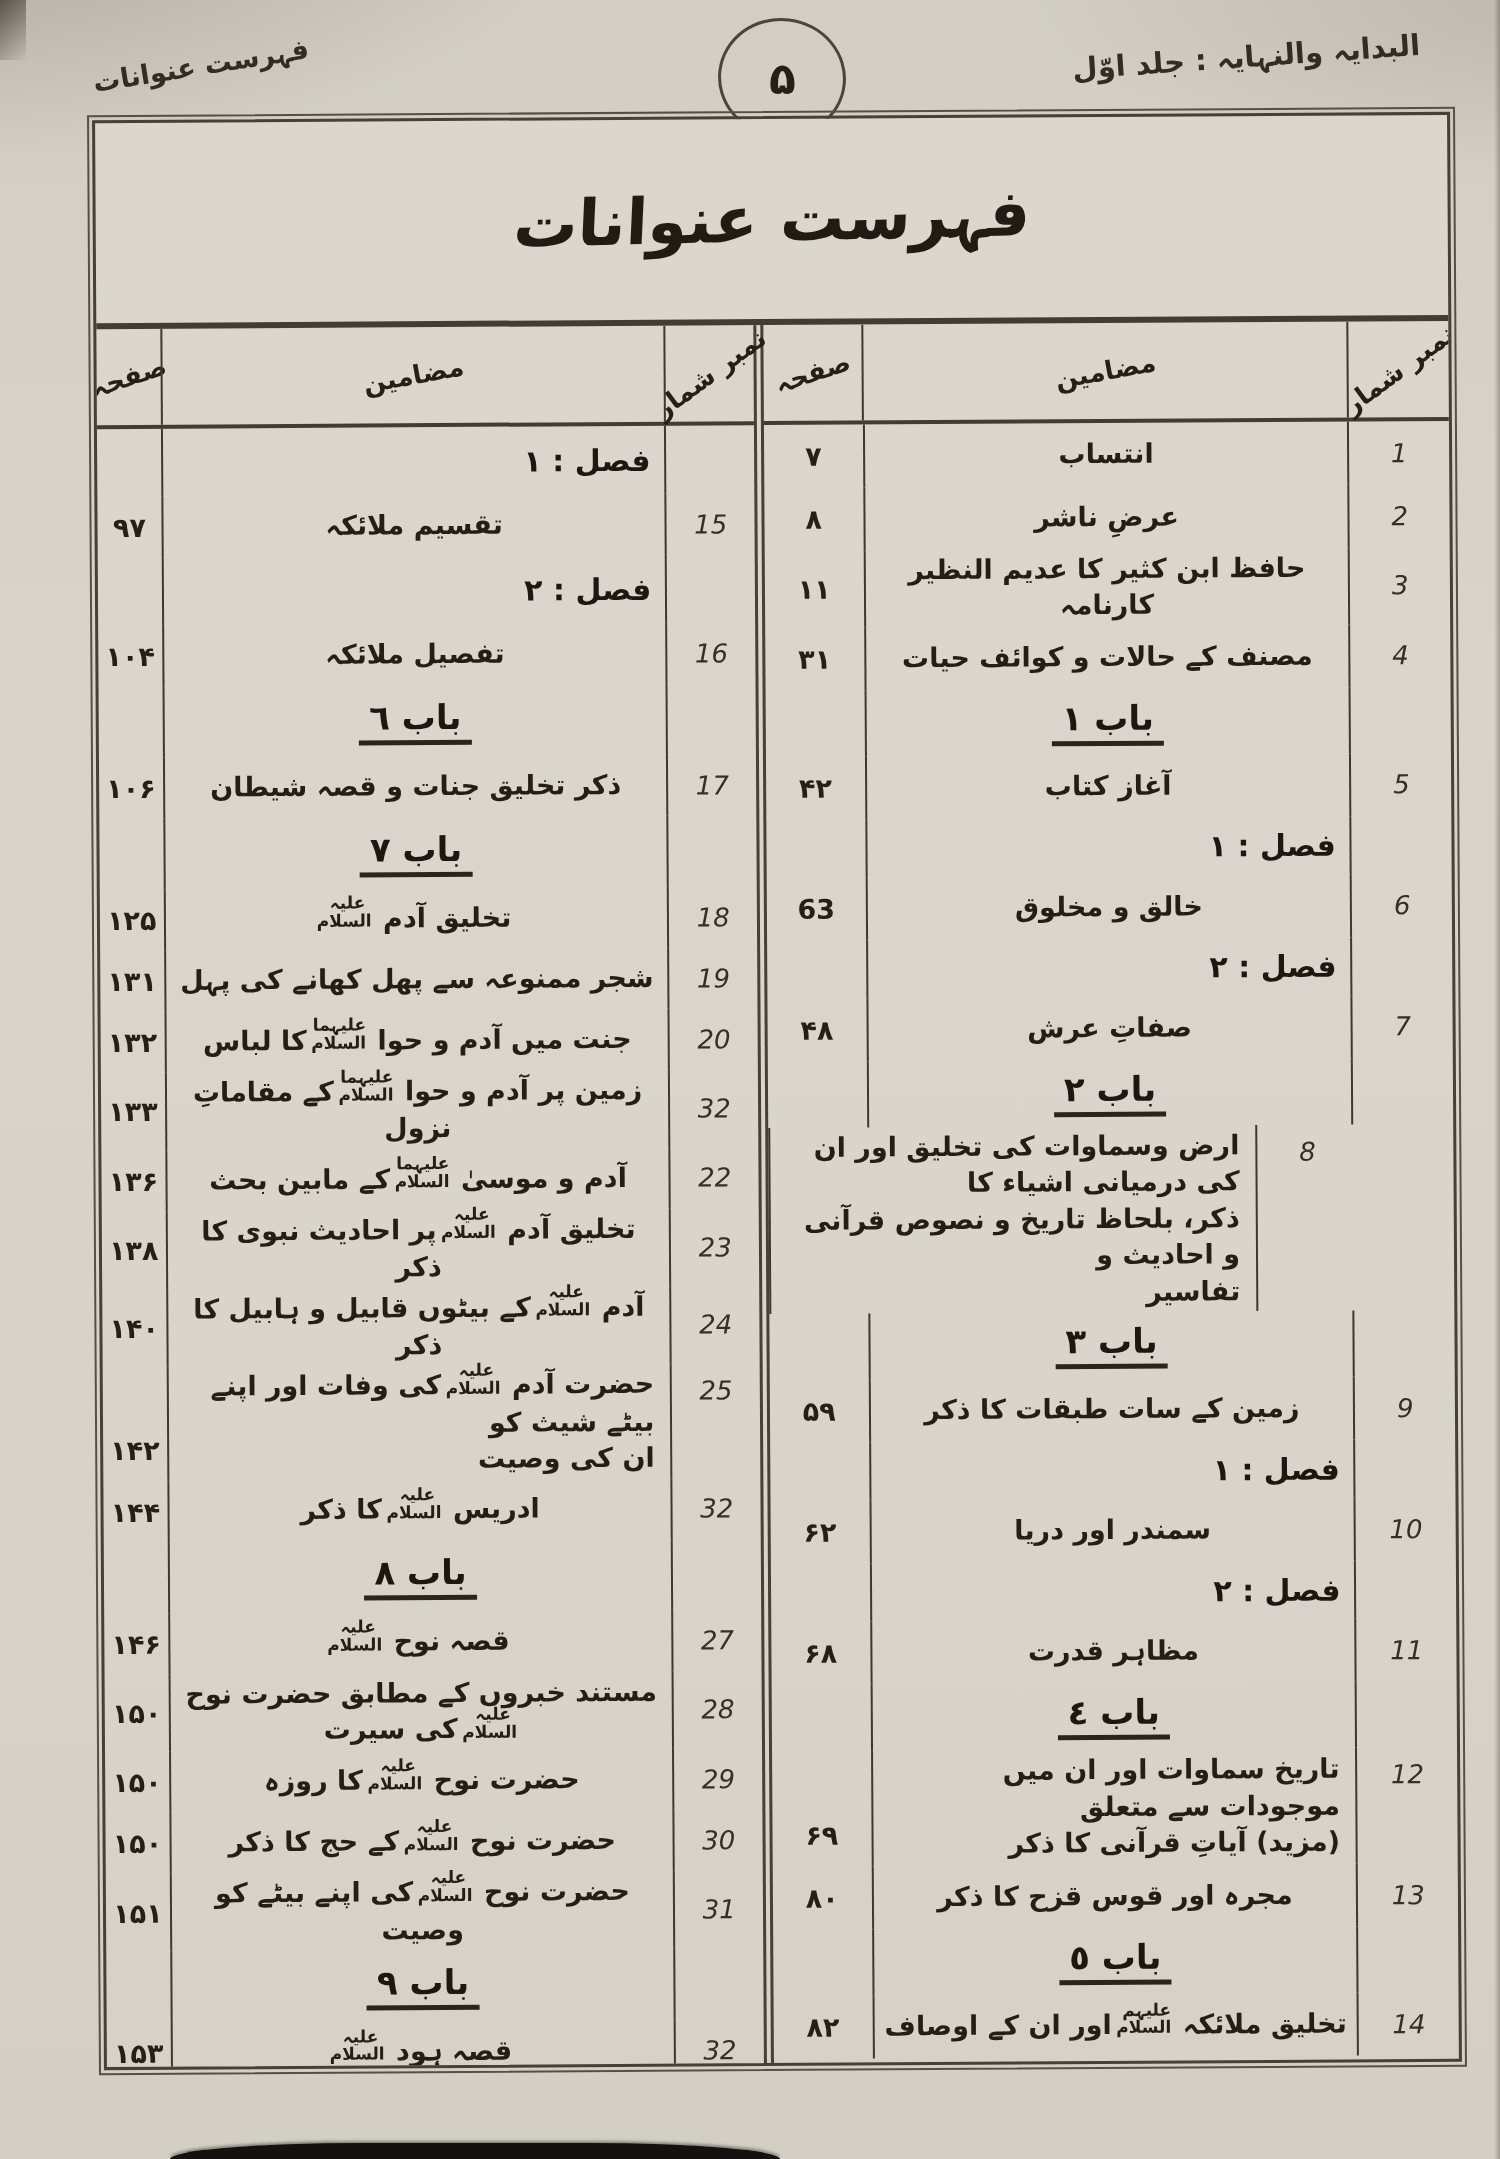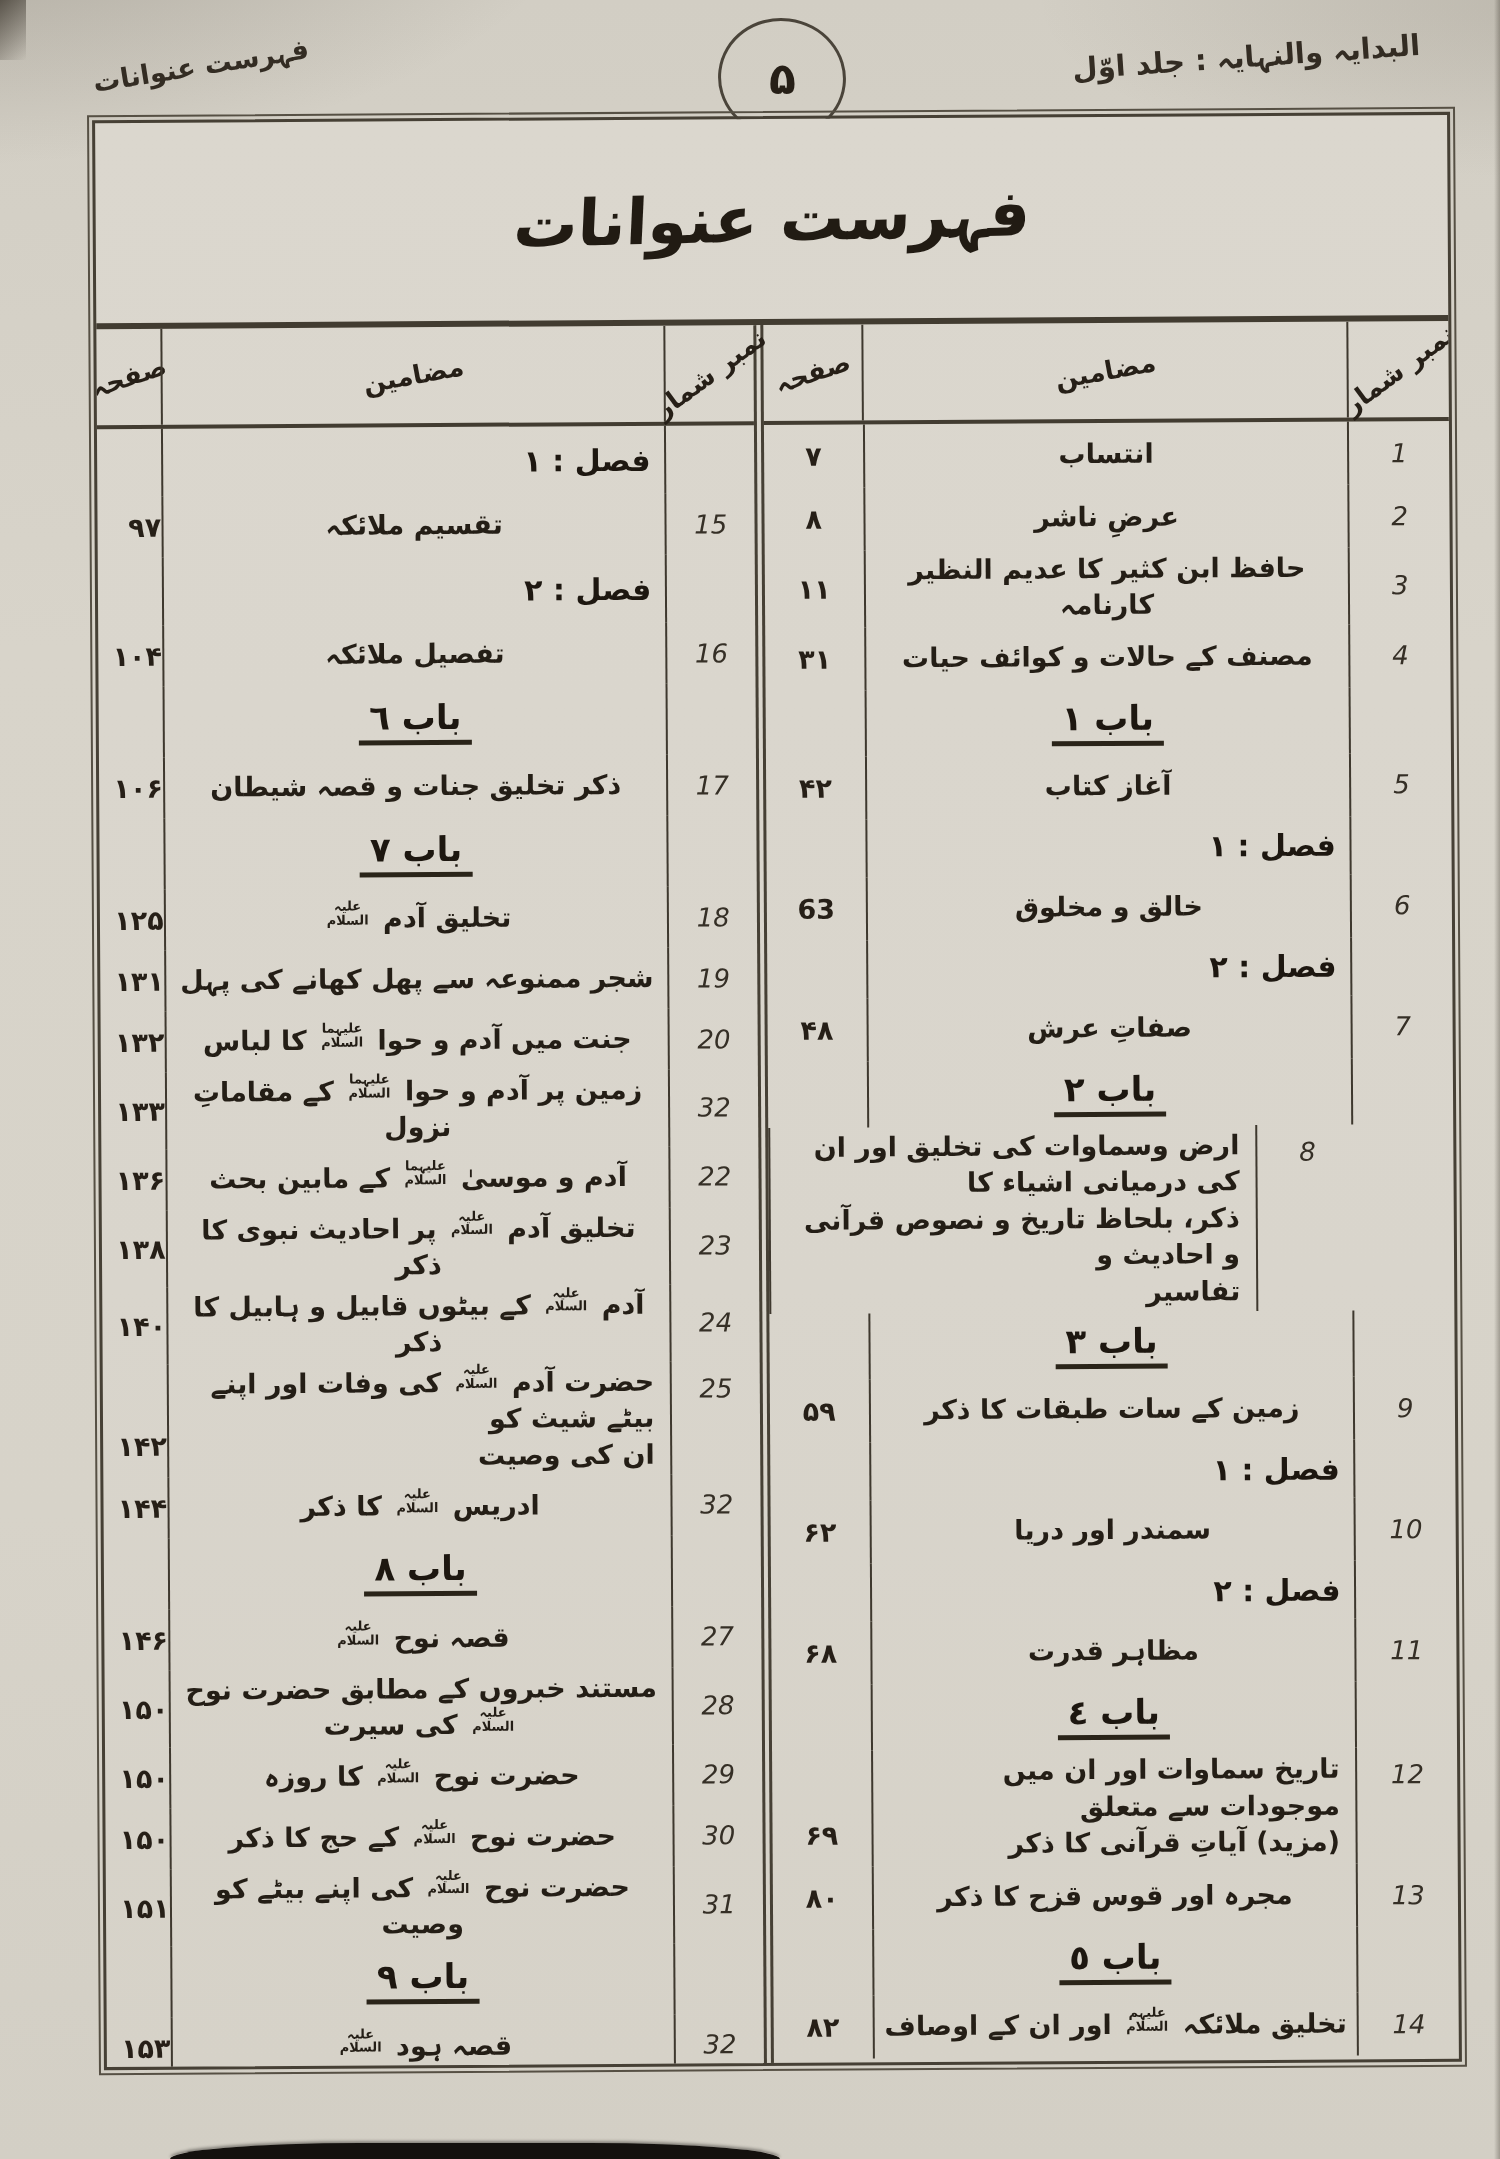--- a/index.html
+++ b/index.html
@@ -51,21 +51,21 @@
   .half-gap{width:7px;}
   .half-right{width:688px;border-left:3px solid #464035;flex:1;}
 
   .trow{display:flex;direction:ltr;flex-shrink:0;}
   .cell{position:relative;}
   .cell-page{display:flex;align-items:center;justify-content:center;}
   .cell-content{border-left:2px solid var(--line);border-right:2px solid var(--line);
     direction:rtl;display:flex;flex-direction:column;justify-content:center;padding:2px 10px;}
   .cell-serial{display:flex;align-items:center;justify-content:center;direction:ltr;}
 
-  .half-left  .cell-page{width:64px;justify-content:flex-end;} .half-left  .cell-content{width:508px;} .half-left  .cell-serial{width:88px;}
+  .half-left  .cell-page{width:64px;} .half-left  .cell-content{width:508px;} .half-left  .cell-serial{width:88px;}
   .half-right .cell-page{width:99px;} .half-right .cell-content{width:489px;} .half-right .cell-serial{width:100px;}
 
   
   .trow.head{height:100px;border-bottom:4px solid #423c31;}
   .trow.head .cell{display:flex;align-items:center;justify-content:center;}
   .hdr{font-size:26px;font-weight:bold;white-space:nowrap;}
   .hdr-serial{transform:rotate(-36deg);}
   .hdr-topics{transform:rotate(-10deg);}
   .hdr-page{transform:rotate(-18deg);}
 
@@ -82,21 +82,21 @@
 
   .topic-line{font-size:27px;font-weight:bold;line-height:1.35;text-align:center;color:#241e16;}
   .trow.multi2 .topic-line,.trow.multi3 .topic-line{text-align:right;padding-right:6px;}
   .fasl-label{font-size:30px;font-weight:900;text-align:right;padding-right:4px;color:#1d1710;}
   .bab-label{align-self:center;font-size:34px;font-weight:900;color:#1d1710;
     border-bottom:5px solid #2a2419;padding:0 10px 3px;letter-spacing:2px;}
   .pagenum{font-size:27px;font-weight:bold;}
   .serialnum{font-size:26px;font-style:italic;color:#352f26;}
   .trow.multi2 .cell-page,.trow.multi3 .cell-page{align-items:flex-end;padding-bottom:16px;}
   .trow.multi2 .cell-serial,.trow.multi3 .cell-serial{align-items:flex-start;padding-top:12px;}
-  .hon{display:inline-block;max-width:48px;font-size:13px;font-weight:bold;line-height:1.05;
+  .hon{display:inline-block;max-width:48px;font-size:17px;font-weight:bold;line-height:1.05;
     text-align:center;vertical-align:middle;transform:translateY(-7px);margin:0 2px;}
 </style>
 </head>
 <body>
 
 <div class="corner-shadow"></div>
 <div class="bottom-scan-edge"></div>
 <div class="right-scan-edge"></div>
 
 <div class="running-left">فہرست عنوانات</div>

